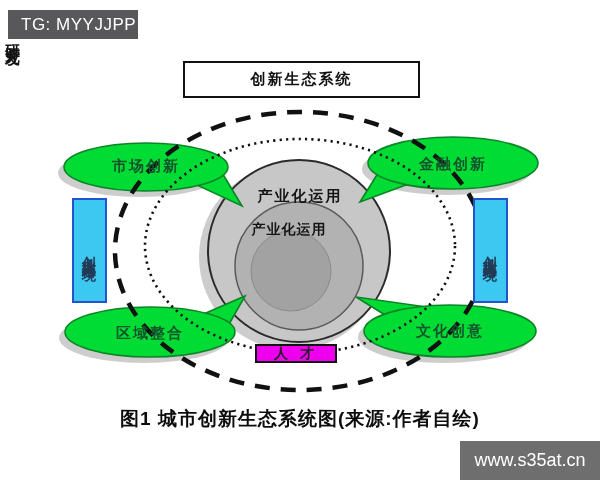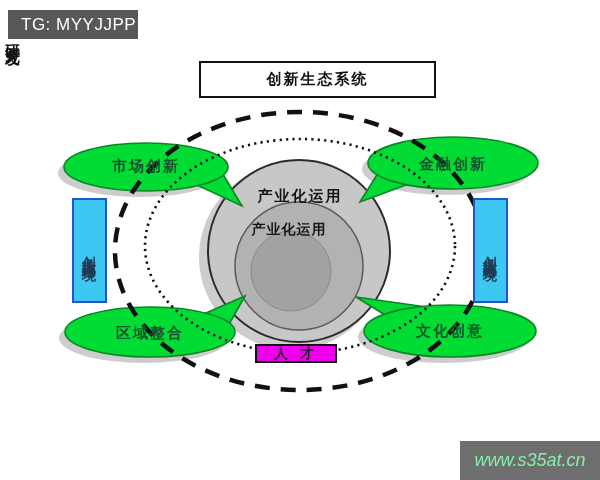--- a/index.html
+++ b/index.html
@@ -10,30 +10,30 @@
   .diagram-svg{position:absolute;left:0;top:0;width:600px;height:480px;}
 
   
   .tg-badge{
     position:absolute;left:8px;top:10px;width:130px;height:29px;
     background:#58585a;color:#ffffff;font-size:17px;letter-spacing:.5px;
     display:flex;align-items:center;padding-left:13px;box-sizing:border-box;text-align:center;
   }
   .watermark{
     position:absolute;left:460px;top:441px;width:140px;height:39px;
-    background:#6e6e6e;color:#86efac;font-size:18px;
-    display:flex;align-items:center;justify-content:center;font-style:italic;
+    background:#6e6e6e;color:#ffffff;font-size:18px;
+    display:flex;align-items:center;justify-content:center;
   }
 
   
   .title-box{
     position:absolute;left:183px;top:61px;width:237px;height:37px;
     background:#ffffff;border:2px solid #111;box-sizing:border-box;
     display:flex;align-items:center;justify-content:center;
-    font-size:15px;font-weight:600;letter-spacing:2px;margin-left:16px;
+    font-size:15px;font-weight:600;letter-spacing:2px;
   }
 
   
   .bubble-label{
     position:absolute;width:160px;text-align:center;
     font-size:15px;font-weight:bold;letter-spacing:2px;line-height:18px;color:#14532d;
   }
   .bubble-tl{left:66px;top:157px;}
   .bubble-tr{left:373px;top:155px;}
   .bubble-bl{left:70px;top:324px;}
@@ -128,14 +128,15 @@
   <div class="side-box side-right">
     <span class="vtext">创业生态环境</span>
   </div>
 
   <div class="ring-label ring-outer-label">产业化运用</div>
   <div class="ring-label ring-middle-label">产业化运用</div>
   <div class="ring-inner-label">研究开发</div>
 
   <div class="talent-box">人 才</div>
 
+  <div class="caption">图1 城市创新生态系统图(来源:作者自绘)</div>
 
 </div>
 
 </body></html>

